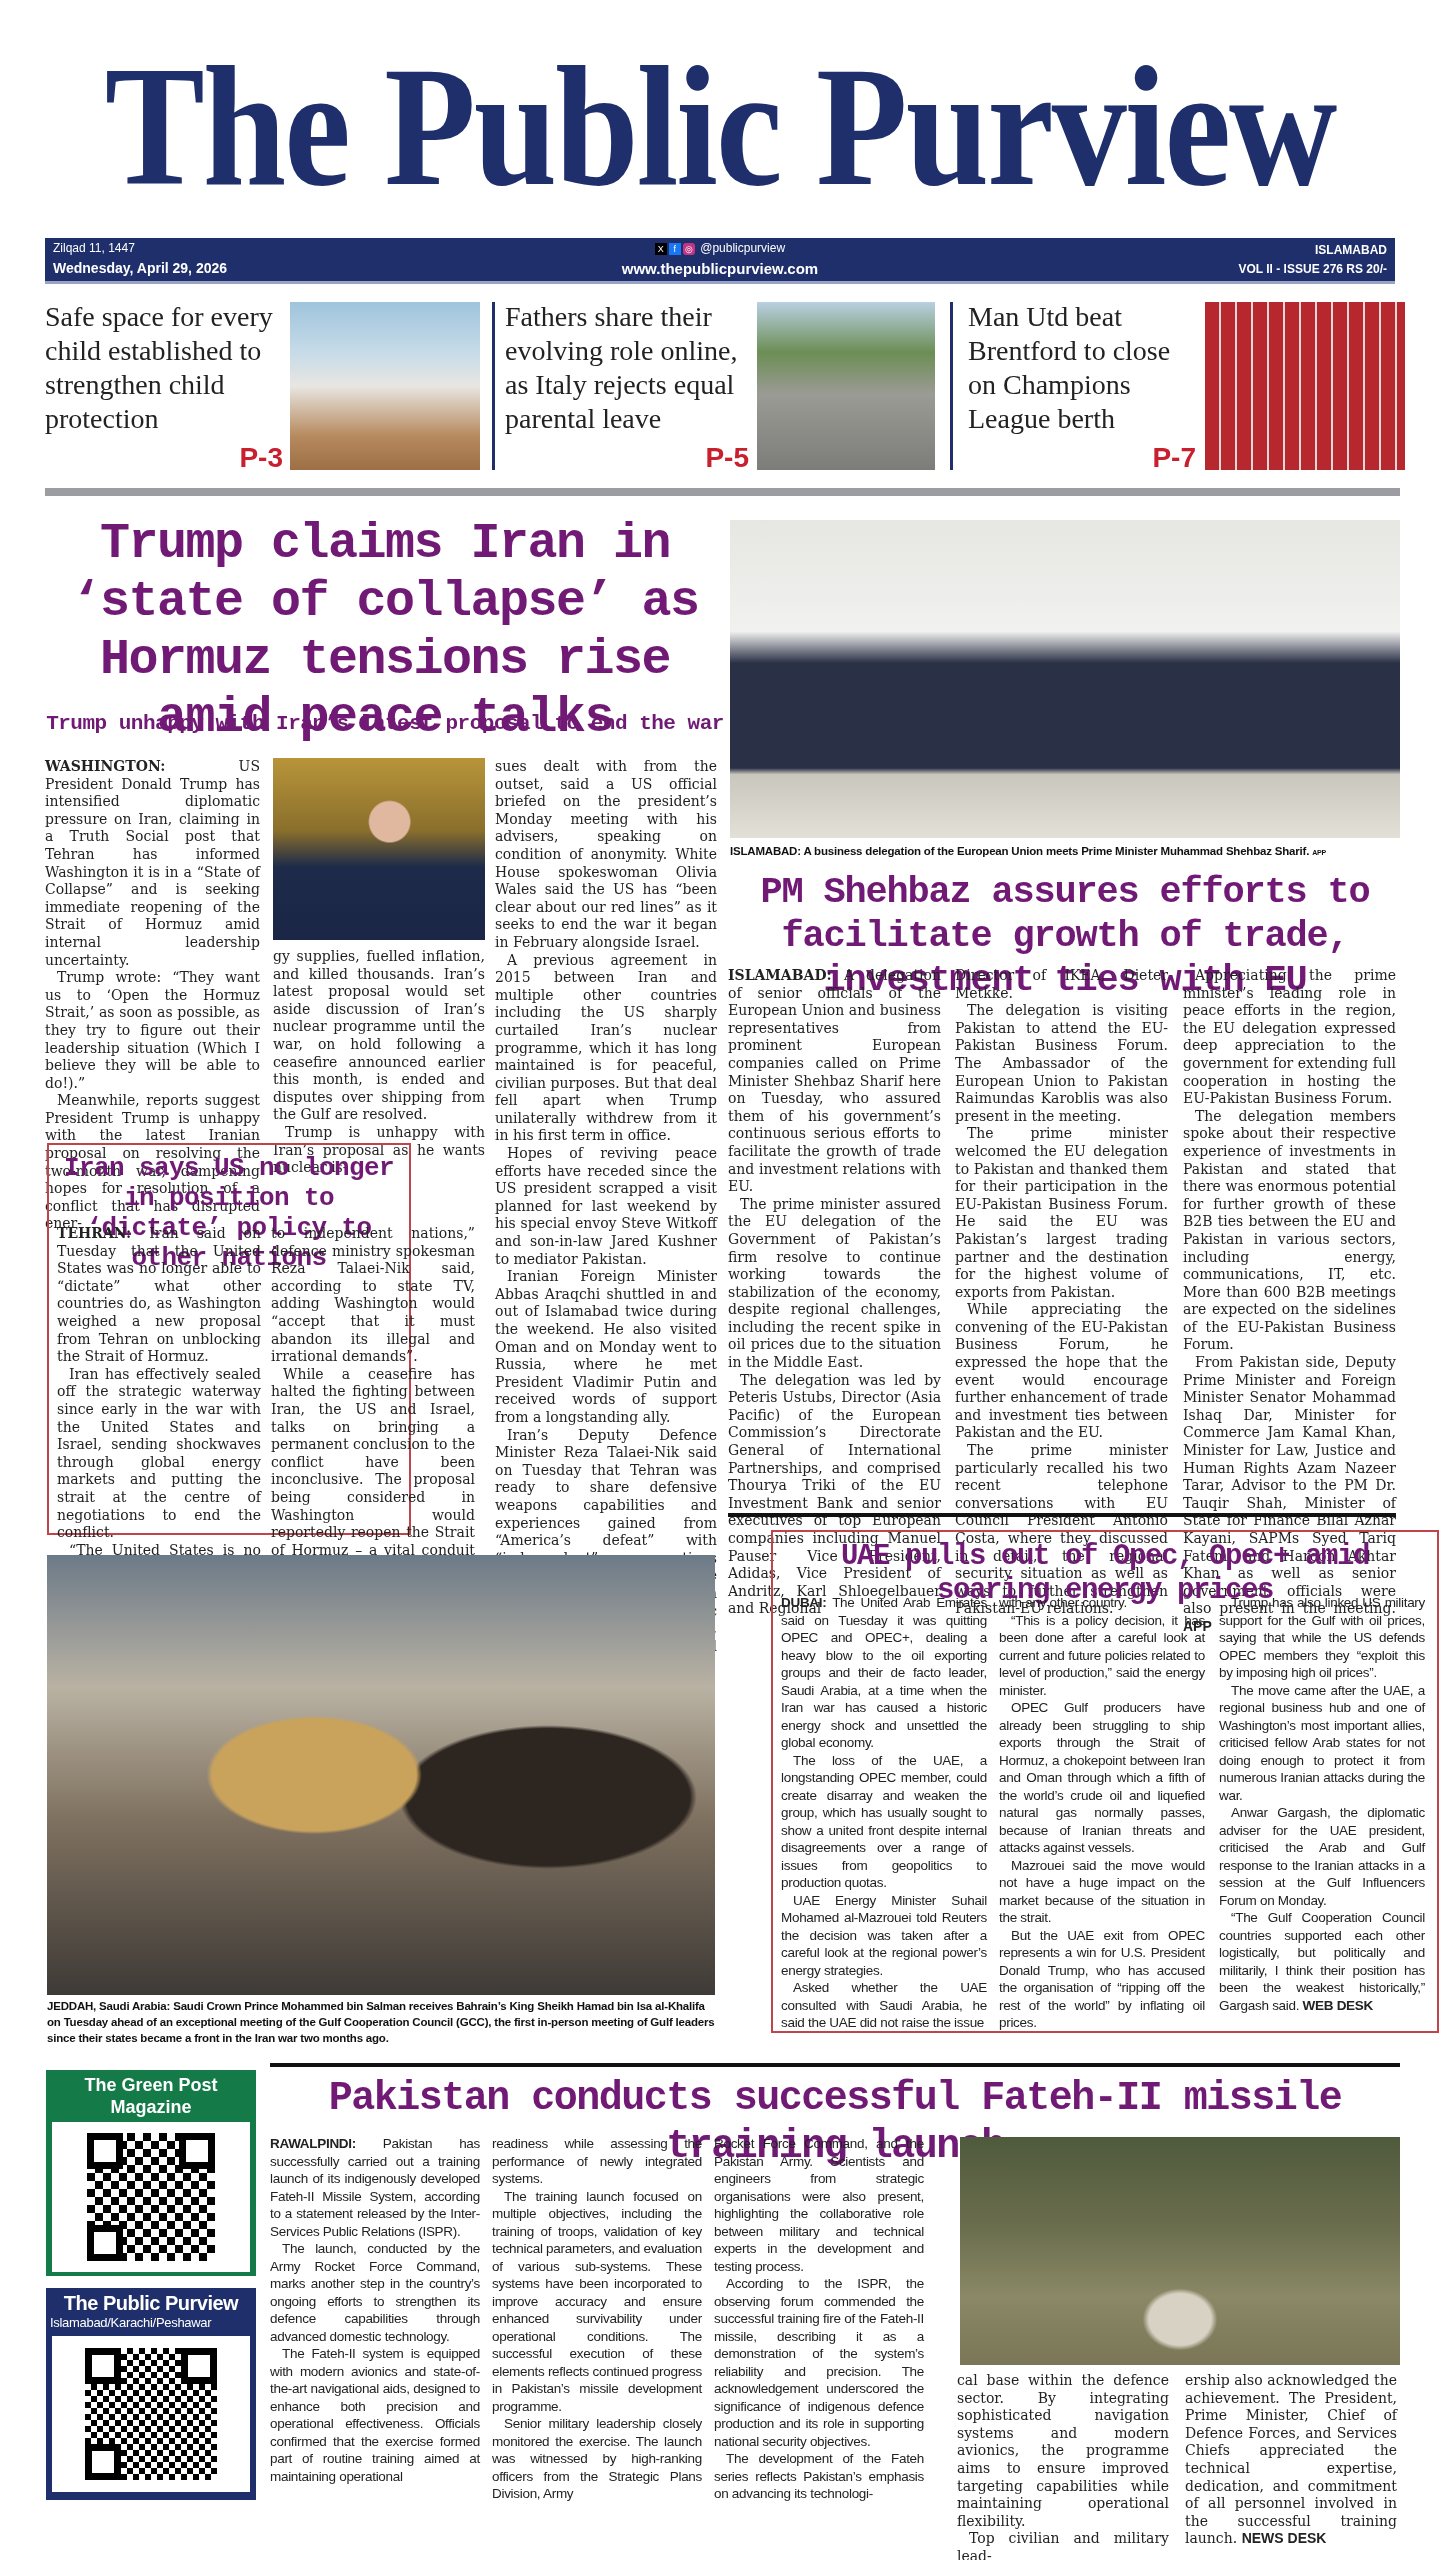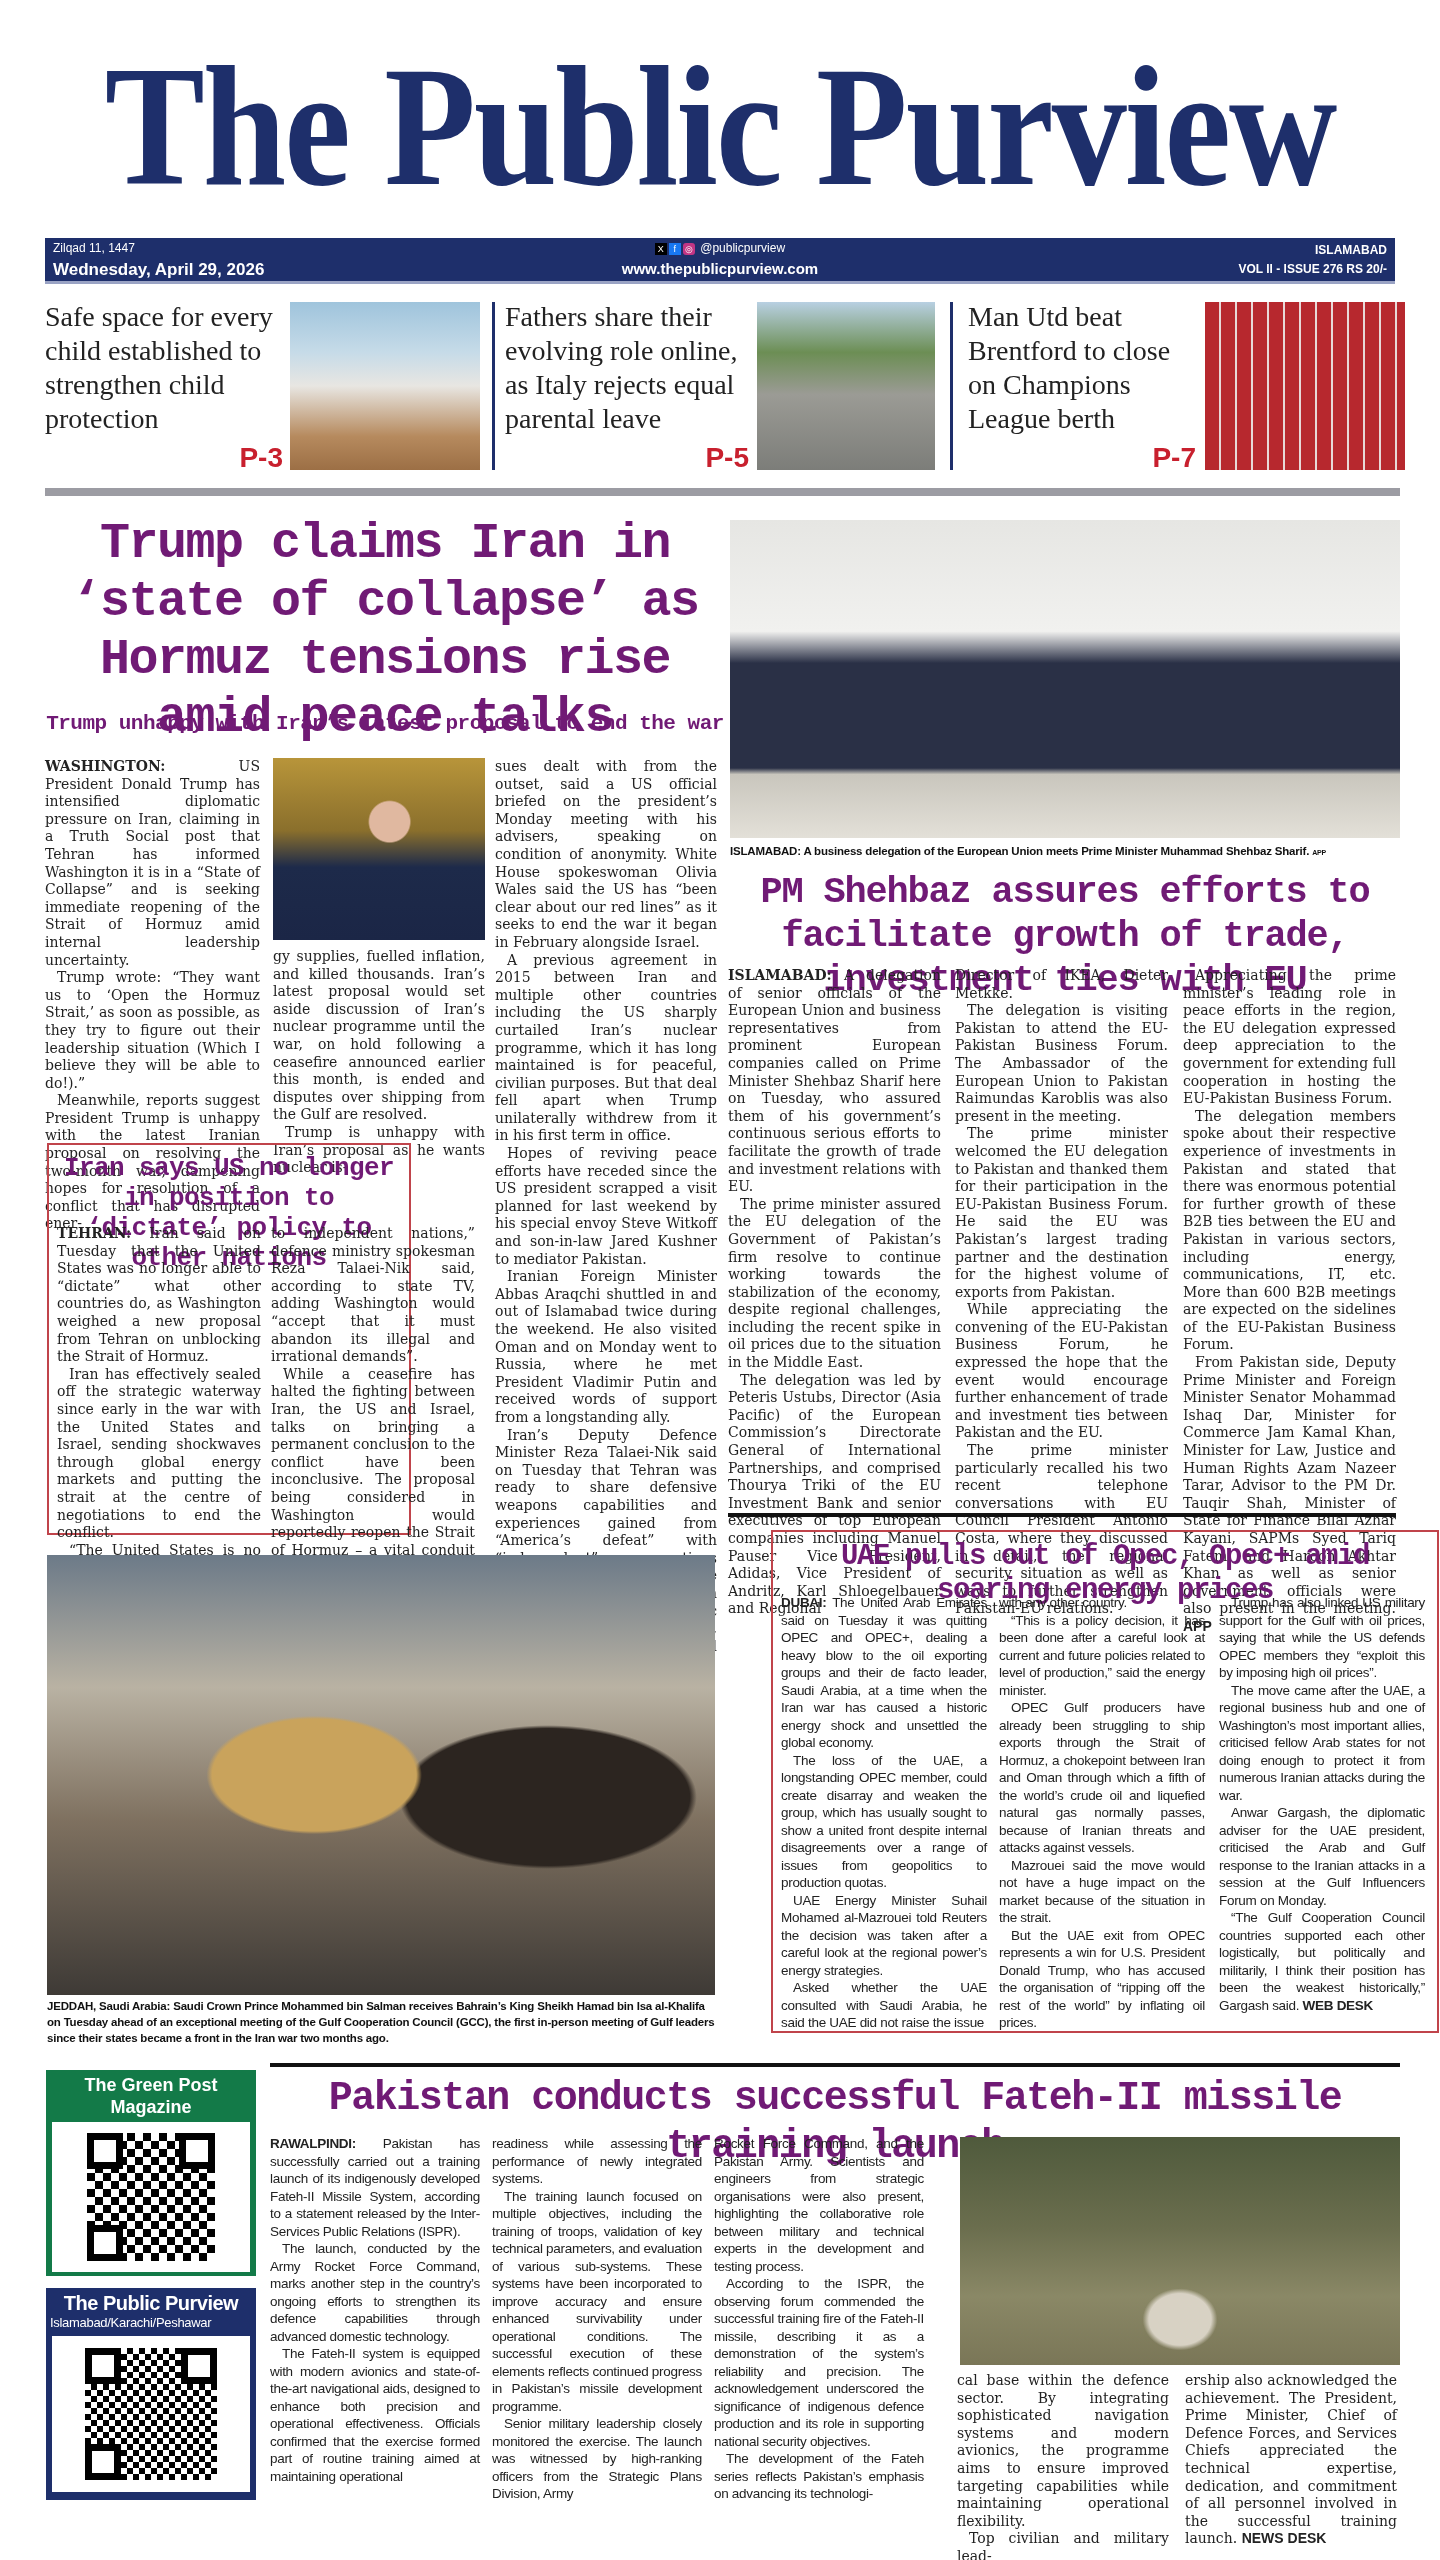--- a/index.html
+++ b/index.html
@@ -2,21 +2,21 @@
 <html><head>
 <meta charset="utf-8">
 <style>
 *{box-sizing:border-box;margin:0;padding:0}
 body{width:1440px;height:2560px;background:#fff;font-family:"DejaVu Serif",serif;color:#222;position:relative;overflow:hidden}
 .abs{position:absolute}
 .masthead{left:40px;top:30px;width:1360px;height:190px;display:flex;align-items:center;justify-content:center}
 .masthead span{font-family:"Liberation Serif",serif;font-weight:bold;font-size:150px;color:#1e2f6b;letter-spacing:-2px;line-height:1;transform:scaleY(1.15)}
 .infobar{left:45px;top:238px;width:1350px;height:46px;background:#1e2f6b;color:#fff;font-family:"Liberation Sans",sans-serif;border-bottom:3px solid #9aa3c4}
 .infobar .l{position:absolute;left:8px;top:3px;font-size:12px}
-.infobar .l2{position:absolute;left:8px;top:22px;font-size:17px;font-weight:bold}
+.infobar .l2{position:absolute;left:8px;top:22px;font-size:14px;font-weight:bold}
 .infobar .c{position:absolute;left:0;right:0;top:3px;text-align:center;font-size:12px}
 .infobar .c2{position:absolute;left:0;right:0;top:22px;text-align:center;font-size:15px;font-weight:bold}
 .infobar .r{position:absolute;right:8px;top:5px;font-size:12px;font-weight:bold}
 .infobar .r2{position:absolute;right:8px;top:24px;font-size:12px;font-weight:bold}
 .soc{display:inline-block;width:12px;height:12px;margin-right:2px;vertical-align:middle;font-size:9px;line-height:12px;text-align:center}
 .teaser-text{font-family:"Liberation Serif",serif;font-size:28px;line-height:34px;color:#222}
 .pg{font-family:"Liberation Sans",sans-serif;font-weight:bold;color:#c8202e;font-size:28px}
 .photo{background:#888;overflow:hidden}
 .vdiv{background:#1e2f6b;width:3px}
 .graybar{left:45px;top:488px;width:1355px;height:8px;background:#9c9ca3}

